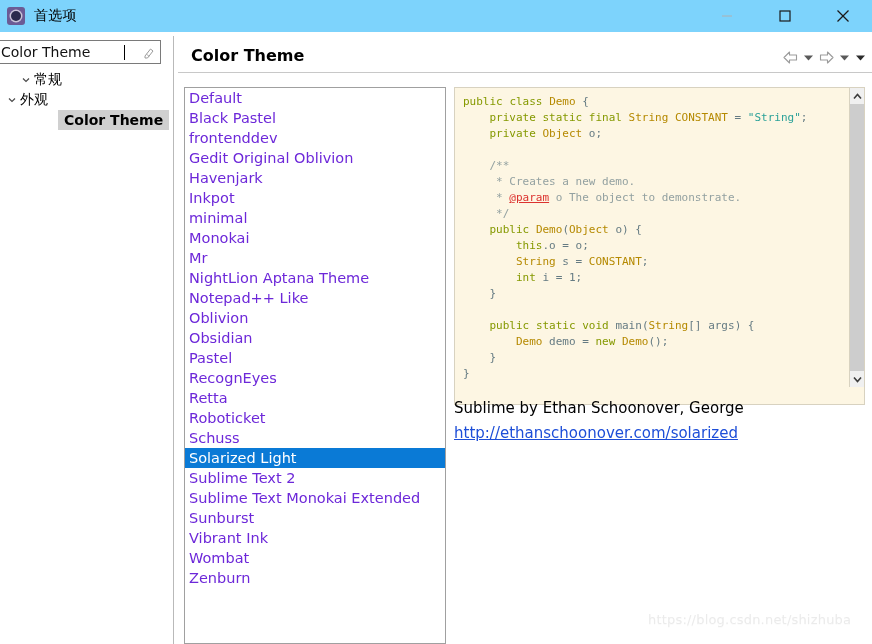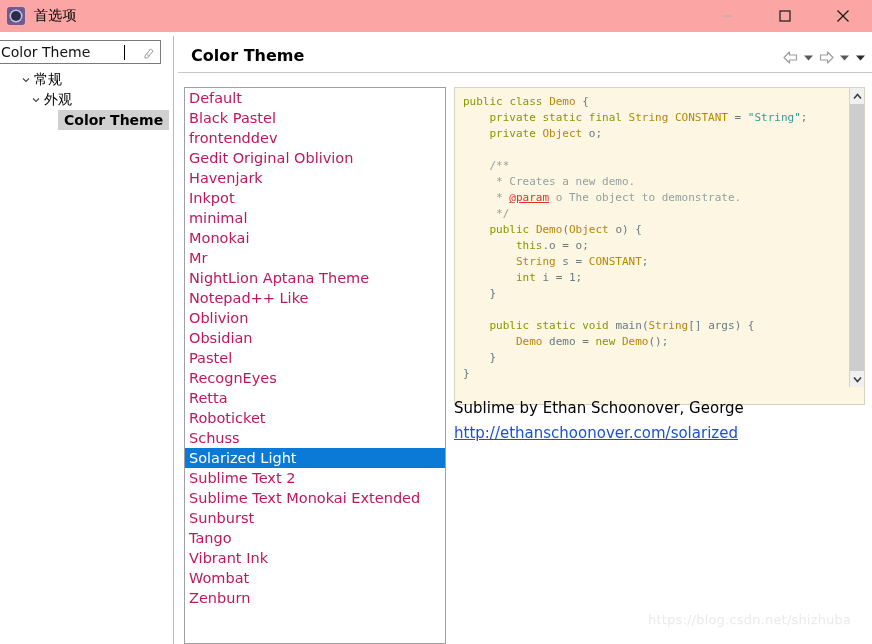--- a/index.html
+++ b/index.html
@@ -21,21 +21,21 @@
     background: #ffffff;
     overflow: hidden;
   }
 
   
   .titlebar {
     position: absolute;
     left: 0; top: 0;
     width: 872px;
     height: 32px;
-    background: #fca5a5;
+    background: #7dd3fc;
     display: flex;
     align-items: center;
   }
   .title-icon {
     width: 20px;
     height: 20px;
     margin-left: 6px;
     margin-right: 8px;
     position: relative;
     flex: none;
@@ -137,21 +137,21 @@
   .tree-row .twisty {
     width: 16px;
     display: flex;
     align-items: center;
     justify-content: center;
     flex: none;
     color: #4a4a4a;
   }
   .tree-label { white-space: nowrap; }
   .tree-row.lvl0 { padding-left: 18px; }
-  .tree-row.lvl1 { padding-left: 28px; }
+  .tree-row.lvl1 { padding-left: 4px; }
   .tree-row.lvl2 { padding-left: 58px; }
   .tree-row.selected .tree-label {
     background: #d0d0d0;
     font-weight: bold;
     padding: 2px 6px 2px 6px;
     color: #000;
   }
 
   
   .splitter {
@@ -213,21 +213,21 @@
     background: #ffffff;
     border: 1px solid #a0a0a0;
     box-sizing: border-box;
     overflow: hidden;
     font-family: "DejaVu Sans", "Liberation Sans", sans-serif;
   }
   .theme-item {
     height: 20px;
     line-height: 20px;
     font-size: 14.5px;
-    color: #be185d;
+    color: #6d28d9;
     padding-left: 4px;
     white-space: nowrap;
     cursor: default;
   }
   .theme-item.selected {
     background: #0a7ad6;
     color: #ffffff;
   }
 
   
@@ -441,21 +441,20 @@
         <div class="theme-item">Obsidian</div>
         <div class="theme-item">Pastel</div>
         <div class="theme-item">RecognEyes</div>
         <div class="theme-item">Retta</div>
         <div class="theme-item">Roboticket</div>
         <div class="theme-item">Schuss</div>
         <div class="theme-item selected">Solarized Light</div>
         <div class="theme-item">Sublime Text 2</div>
         <div class="theme-item">Sublime Text Monokai Extended</div>
         <div class="theme-item">Sunburst</div>
-        <div class="theme-item">Tango</div>
         <div class="theme-item">Vibrant Ink</div>
         <div class="theme-item">Wombat</div>
         <div class="theme-item">Zenburn</div>
       </div>
 
     <div class="preview-box">
       <pre class="code" id="code-preview"><span class="k">public</span><span class="n"> </span><span class="k">class</span><span class="n"> </span><span class="t">Demo</span><span class="n"> {</span>
 <span class="n">    </span><span class="k">private</span><span class="n"> </span><span class="k">static</span><span class="n"> </span><span class="k">final</span><span class="n"> </span><span class="t">String</span><span class="n"> </span><span class="t">CONSTANT</span><span class="n"> = </span><span class="s">"String"</span><span class="n">;</span>
 <span class="n">    </span><span class="k">private</span><span class="n"> </span><span class="t">Object</span><span class="n"> </span><span class="n">o</span><span class="n">;</span>
 

